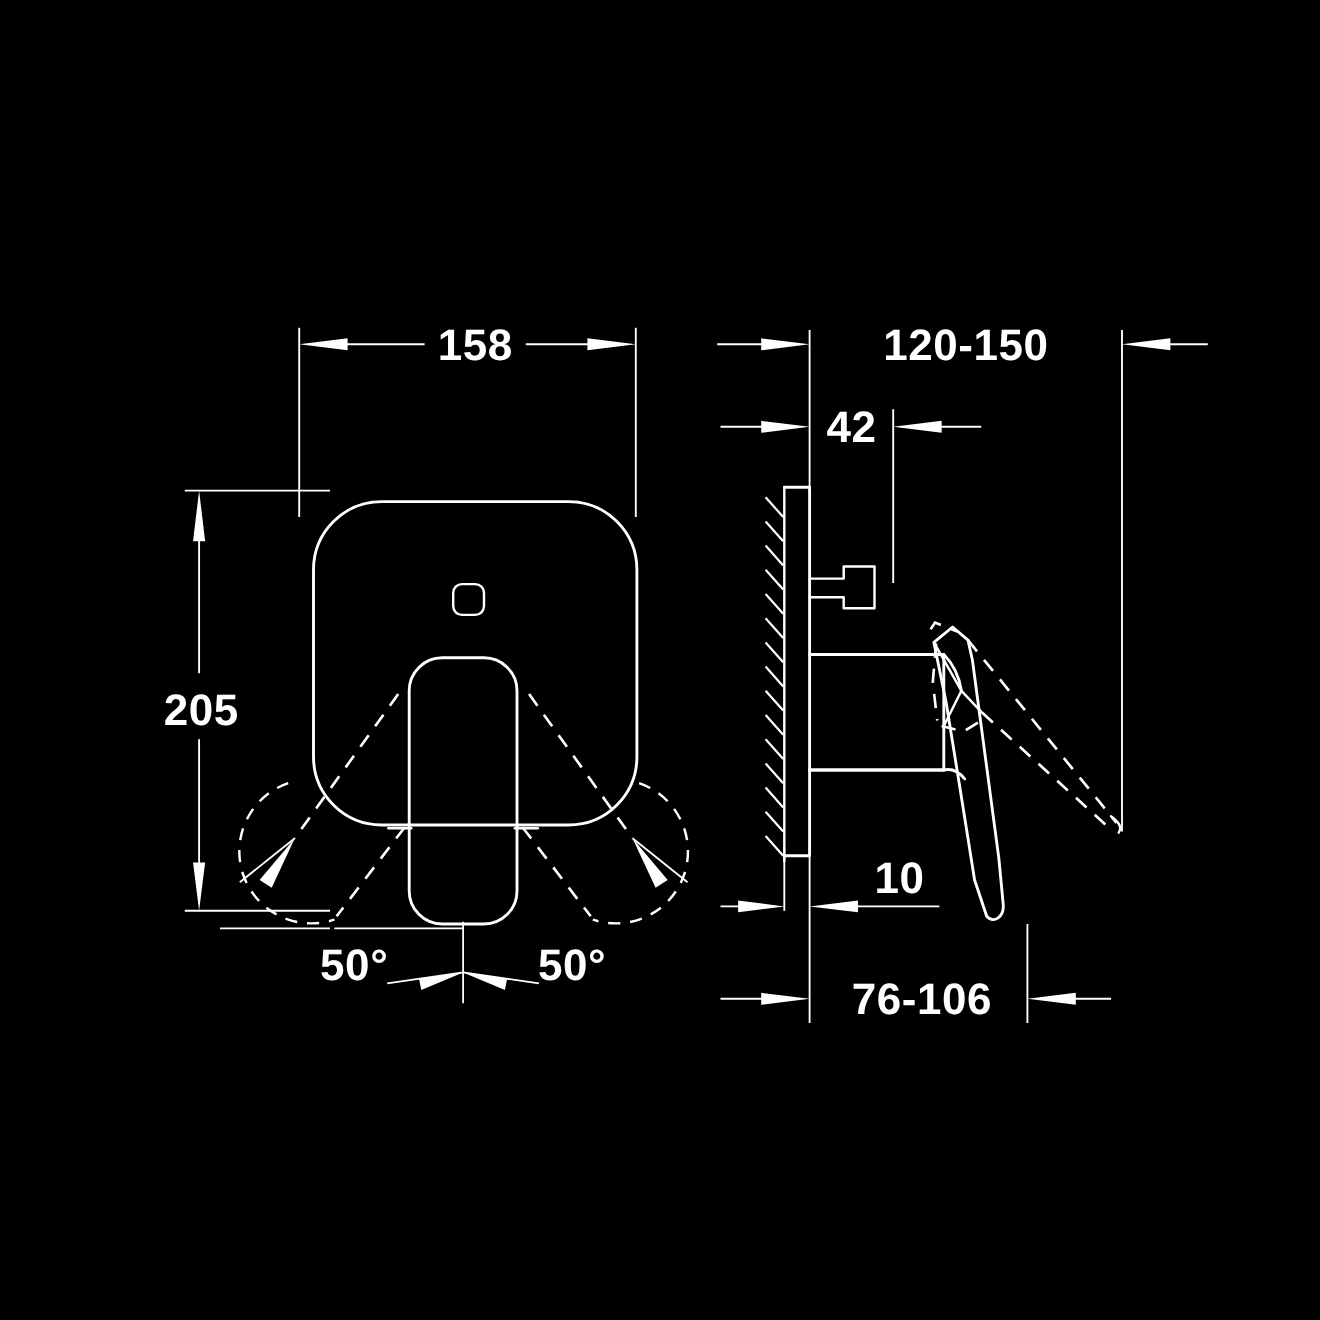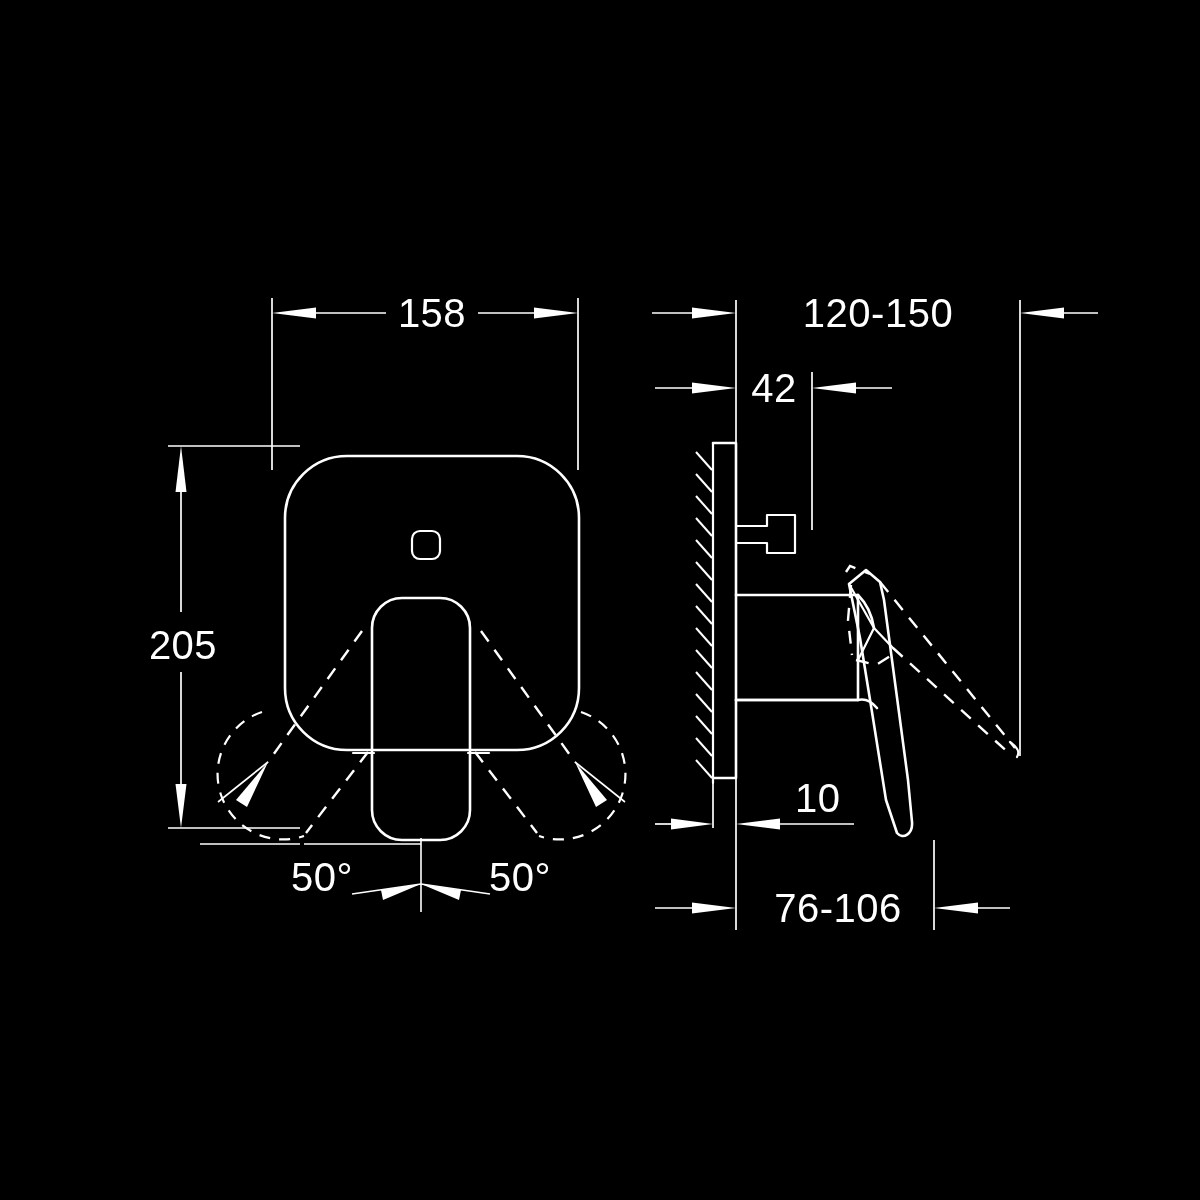--- a/index.html
+++ b/index.html
@@ -12,20 +12,21 @@
     width: 1200px;
     height: 1200px;
     overflow: hidden;
     font-family: "Liberation Sans", sans-serif;
   }
   #drawing-root {
     position: relative;
     width: 1200px;
     height: 1148px;
     background: #86efac;
+    font-weight: bold;
   }
   svg#tech-svg {
     display: block;
     width: 1200px;
     height: 1200px;
     background: #000000;
   }
   .obj-line {
     fill: none;
     stroke: #ffffff;

